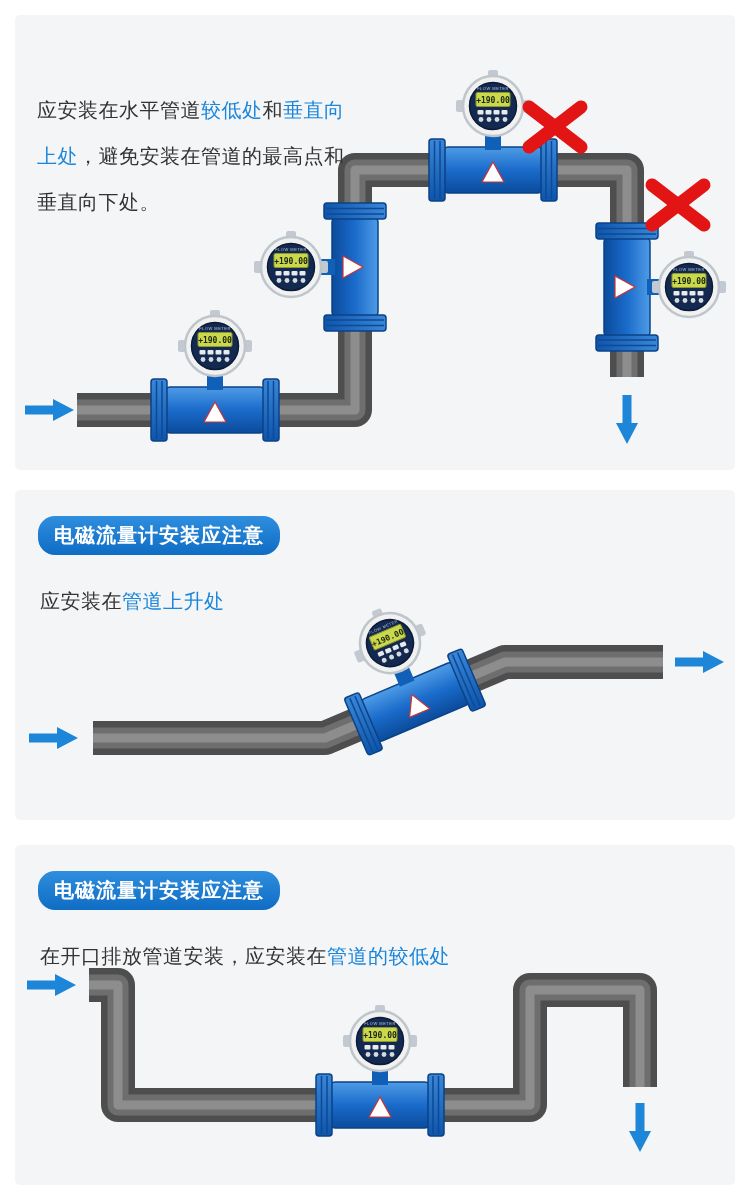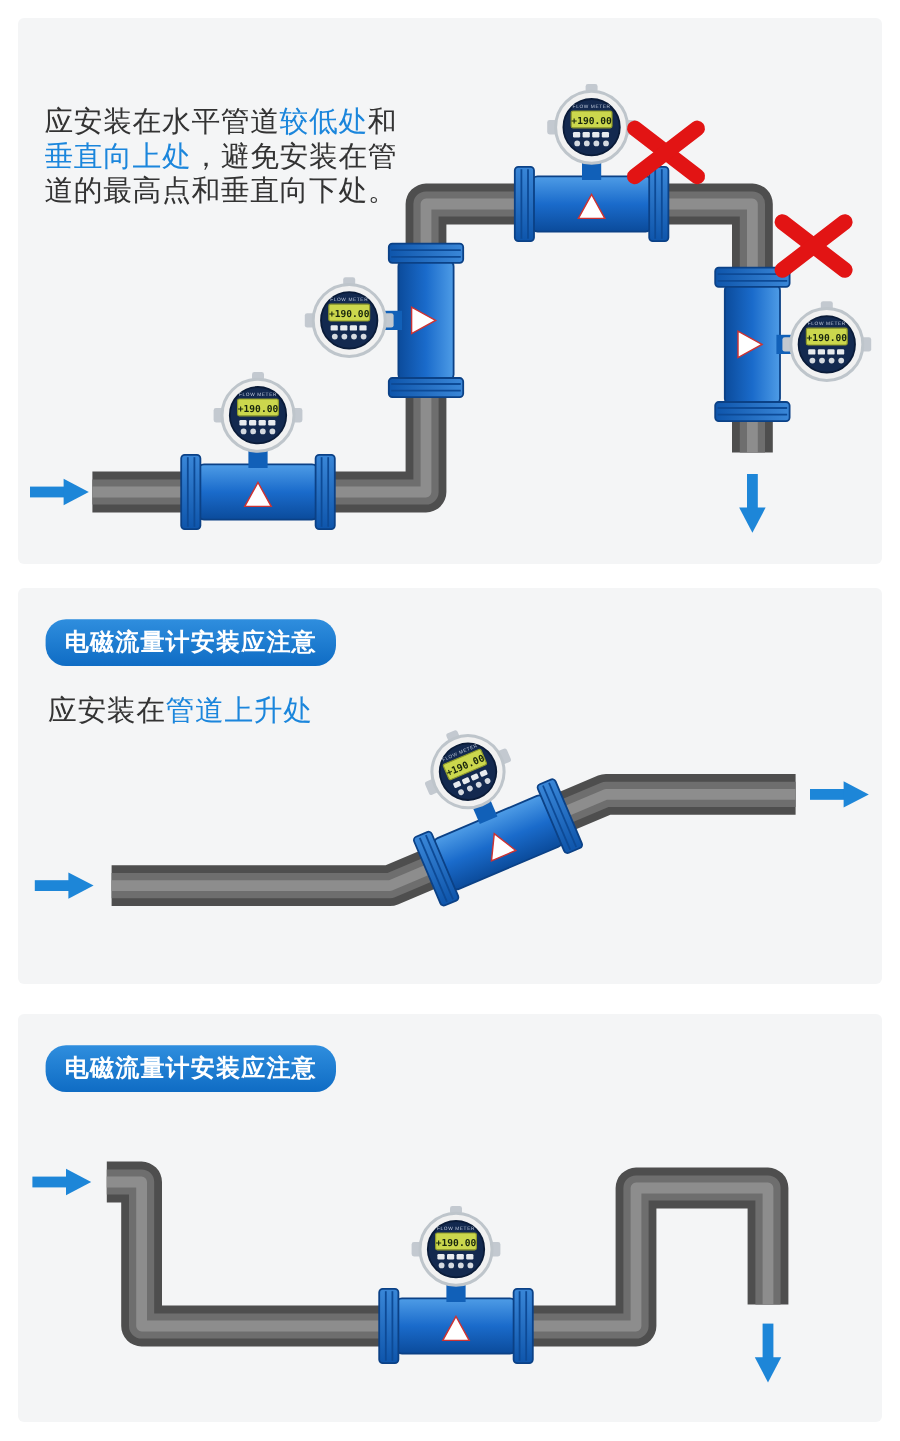--- a/index.html
+++ b/index.html
@@ -10,21 +10,21 @@
   }
   .panel {
     position:relative; width:720px; margin-left:15px;
     background:#f4f5f6; border-radius:5px; overflow:hidden;
   }
   .panel1 { margin-top:15px; height:455px; margin-bottom:20px; }
   .panel2 { height:330px; margin-bottom:25px; }
   .panel3 { height:340px; }
   .diagram { position:absolute; left:0; top:0; display:block; }
   .note {
-    position:absolute; font-size:24px; line-height:29px; color:#333;
+    position:absolute; font-size:20px; line-height:46px; color:#333;
     letter-spacing:.5px;
   }
   .note1 { left:22px; top:72px; width:318px; }
   .note-inline { left:25px; top:88px; white-space:nowrap; }
   .seg-dark { color:#333333; }
   .seg-blue { color:#1b86dc; }
   .badge {
     position:absolute; left:23px; top:26px;
     background:linear-gradient(180deg,#2f8ede,#0f6cc4);
     color:#fff; font-size:20px; font-weight:bold;
@@ -170,13 +170,14 @@
     <g transform="translate(365,260)">
       <use href="#meter-body"></use>
       <rect class="meter-neck" x="-8" y="-36" width="16" height="16"></rect>
       <use href="#meter-head" transform="translate(0,-64)"></use>
     </g>
 
     <use href="#arrow-right" transform="translate(12,140)"></use>
     <use href="#arrow-right" transform="translate(625,258) rotate(90)"></use>
   </svg>
   <div class="badge">电磁流量计安装应注意</div>
+  <div class="note note-inline"><span class="seg-dark">在开口排放管道安装，应安装在</span><span class="seg-blue">管道的较低处</span></div>
 </div>
 
 </body></html>

